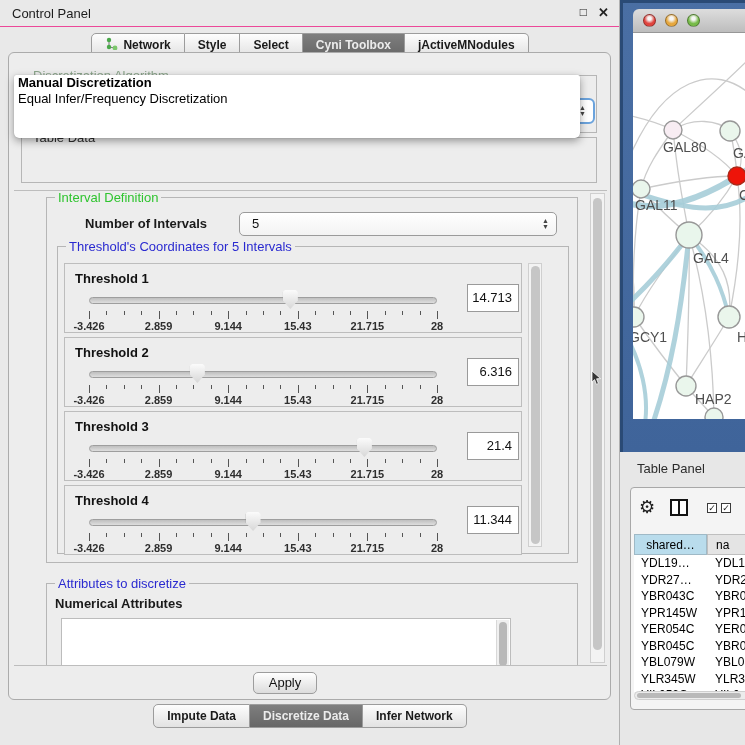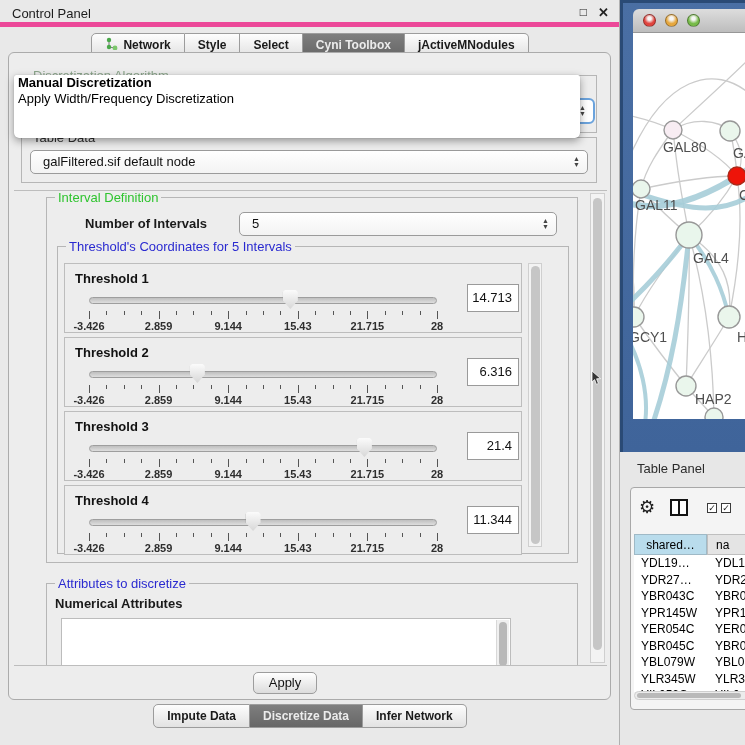--- a/index.html
+++ b/index.html
@@ -1,21 +1,21 @@
 <!DOCTYPE html>
 <html><head>
 <meta charset="utf-8">
 <style>
   * { margin:0; padding:0; box-sizing:border-box; }
   html,body { width:745px; height:745px; }
   body { position:relative; overflow:hidden; background:#e7e7e7; font-family:"Liberation Sans",sans-serif; }
 
   
   .cp { position:absolute; left:0; top:0; width:620px; height:745px; background:#e9e9e9; border-right:1px solid #b0b0b0; }
-  .cp-titlebar { position:absolute; left:0; top:0; width:100%; height:27px; border-bottom:5px solid #ec4899; }
+  .cp-titlebar { position:absolute; left:0; top:0; width:100%; height:27px; border-bottom:1px solid #ec4899; }
   .cp-title { position:absolute; left:12px; top:6px; font-size:13px; color:#1c1c1c; }
   .tb-icon { position:absolute; top:5px; font-size:13px; color:#222; cursor:default; }
   .tb-float { right:32px; font-size:12px; }
   .tb-close { right:10px; font-weight:700; }
 
   .top-tabs, .bottom-tabs { position:absolute; left:0; width:620px; display:flex; justify-content:center; }
   .top-tabs { top:33px; }
   .bottom-tabs { top:704px; }
   .tab { font-size:12px; font-weight:700; height:24px; display:flex; align-items:center; gap:5px;
          padding:0 13px; background:linear-gradient(#fdfdfd,#e2e2e2); border:1px solid #9c9c9c;
@@ -166,30 +166,26 @@
     <div class="groupbox" style="left:12px; top:22px; width:576px; height:58px;">
       <span class="group-label gl-muted" style="left:8px;">Discretization Algorithm</span>
     </div>
     <div class="algo-sliver">
       <span class="stepper">▲<br>▼</span>
     </div>
 
     <div class="popup">
       <div id="popup-options">
           <div class="popup-opt hl">Manual Discretization</div>
-          <div class="popup-opt">Apply Width/Frequency Discretization</div>
+          <div class="popup-opt">Equal Infer/Frequency Discretization</div>
         </div>
     </div>
 
     <div class="groupbox" style="left:12px; top:84px; width:576px; height:46px;">
       <span class="group-label gl-dark" style="left:8px;">Table Data</span>
-      <div class="combo" style="left:8px; top:12px; width:558px; height:24px;">
-        <span class="val" style="line-height:22px;">galFiltered.sif default node</span>
-        <span class="stepper">▲<br>▼</span>
-      </div>
     </div>
 
     <div class="scroll-region">
 
       <div class="groupbox" style="left:32px; top:6px; width:532px; height:366px;">
         <span class="group-label gl-green" style="left:8px;">Interval Definition</span>
 
         <span class="bold-label" style="left:38px; top:18px;">Number of Intervals</span>
         <div class="combo" style="left:192px; top:14px; width:318px; height:24px;">
           <span class="val">5</span>

